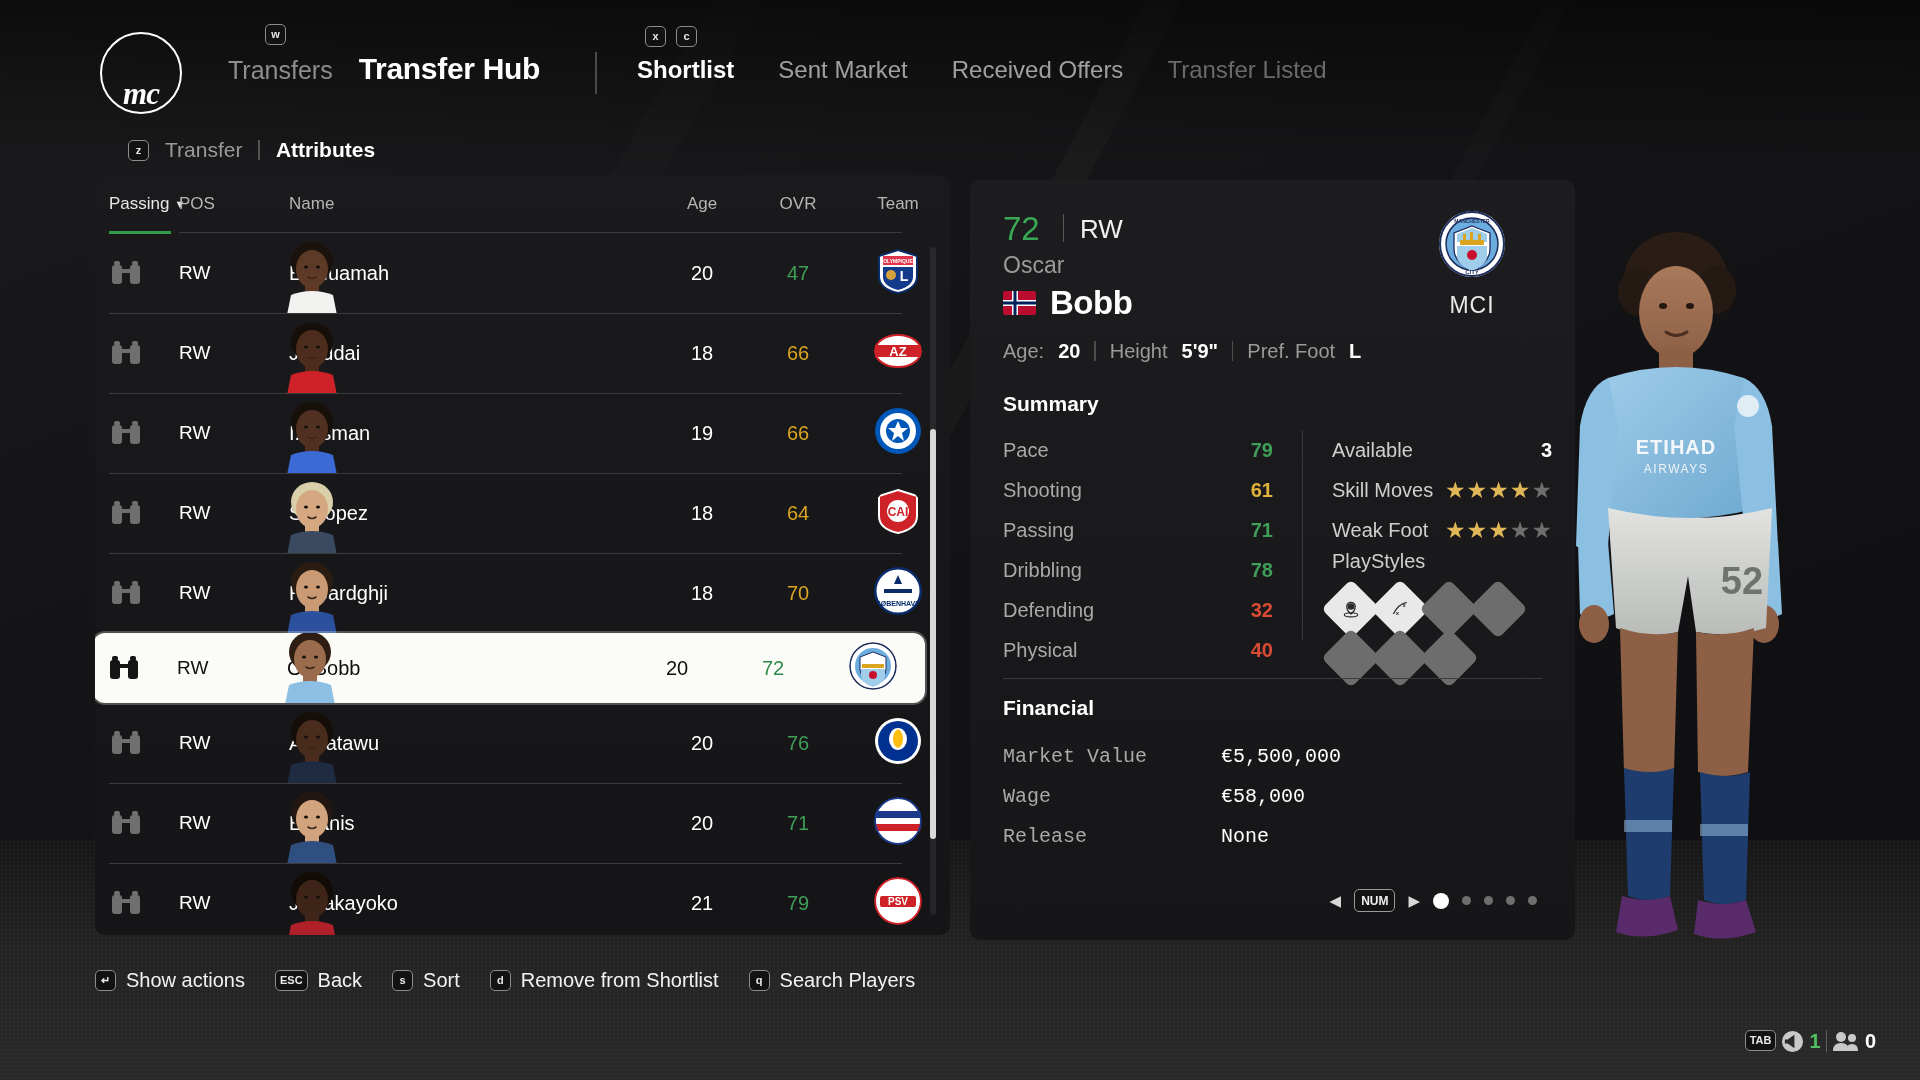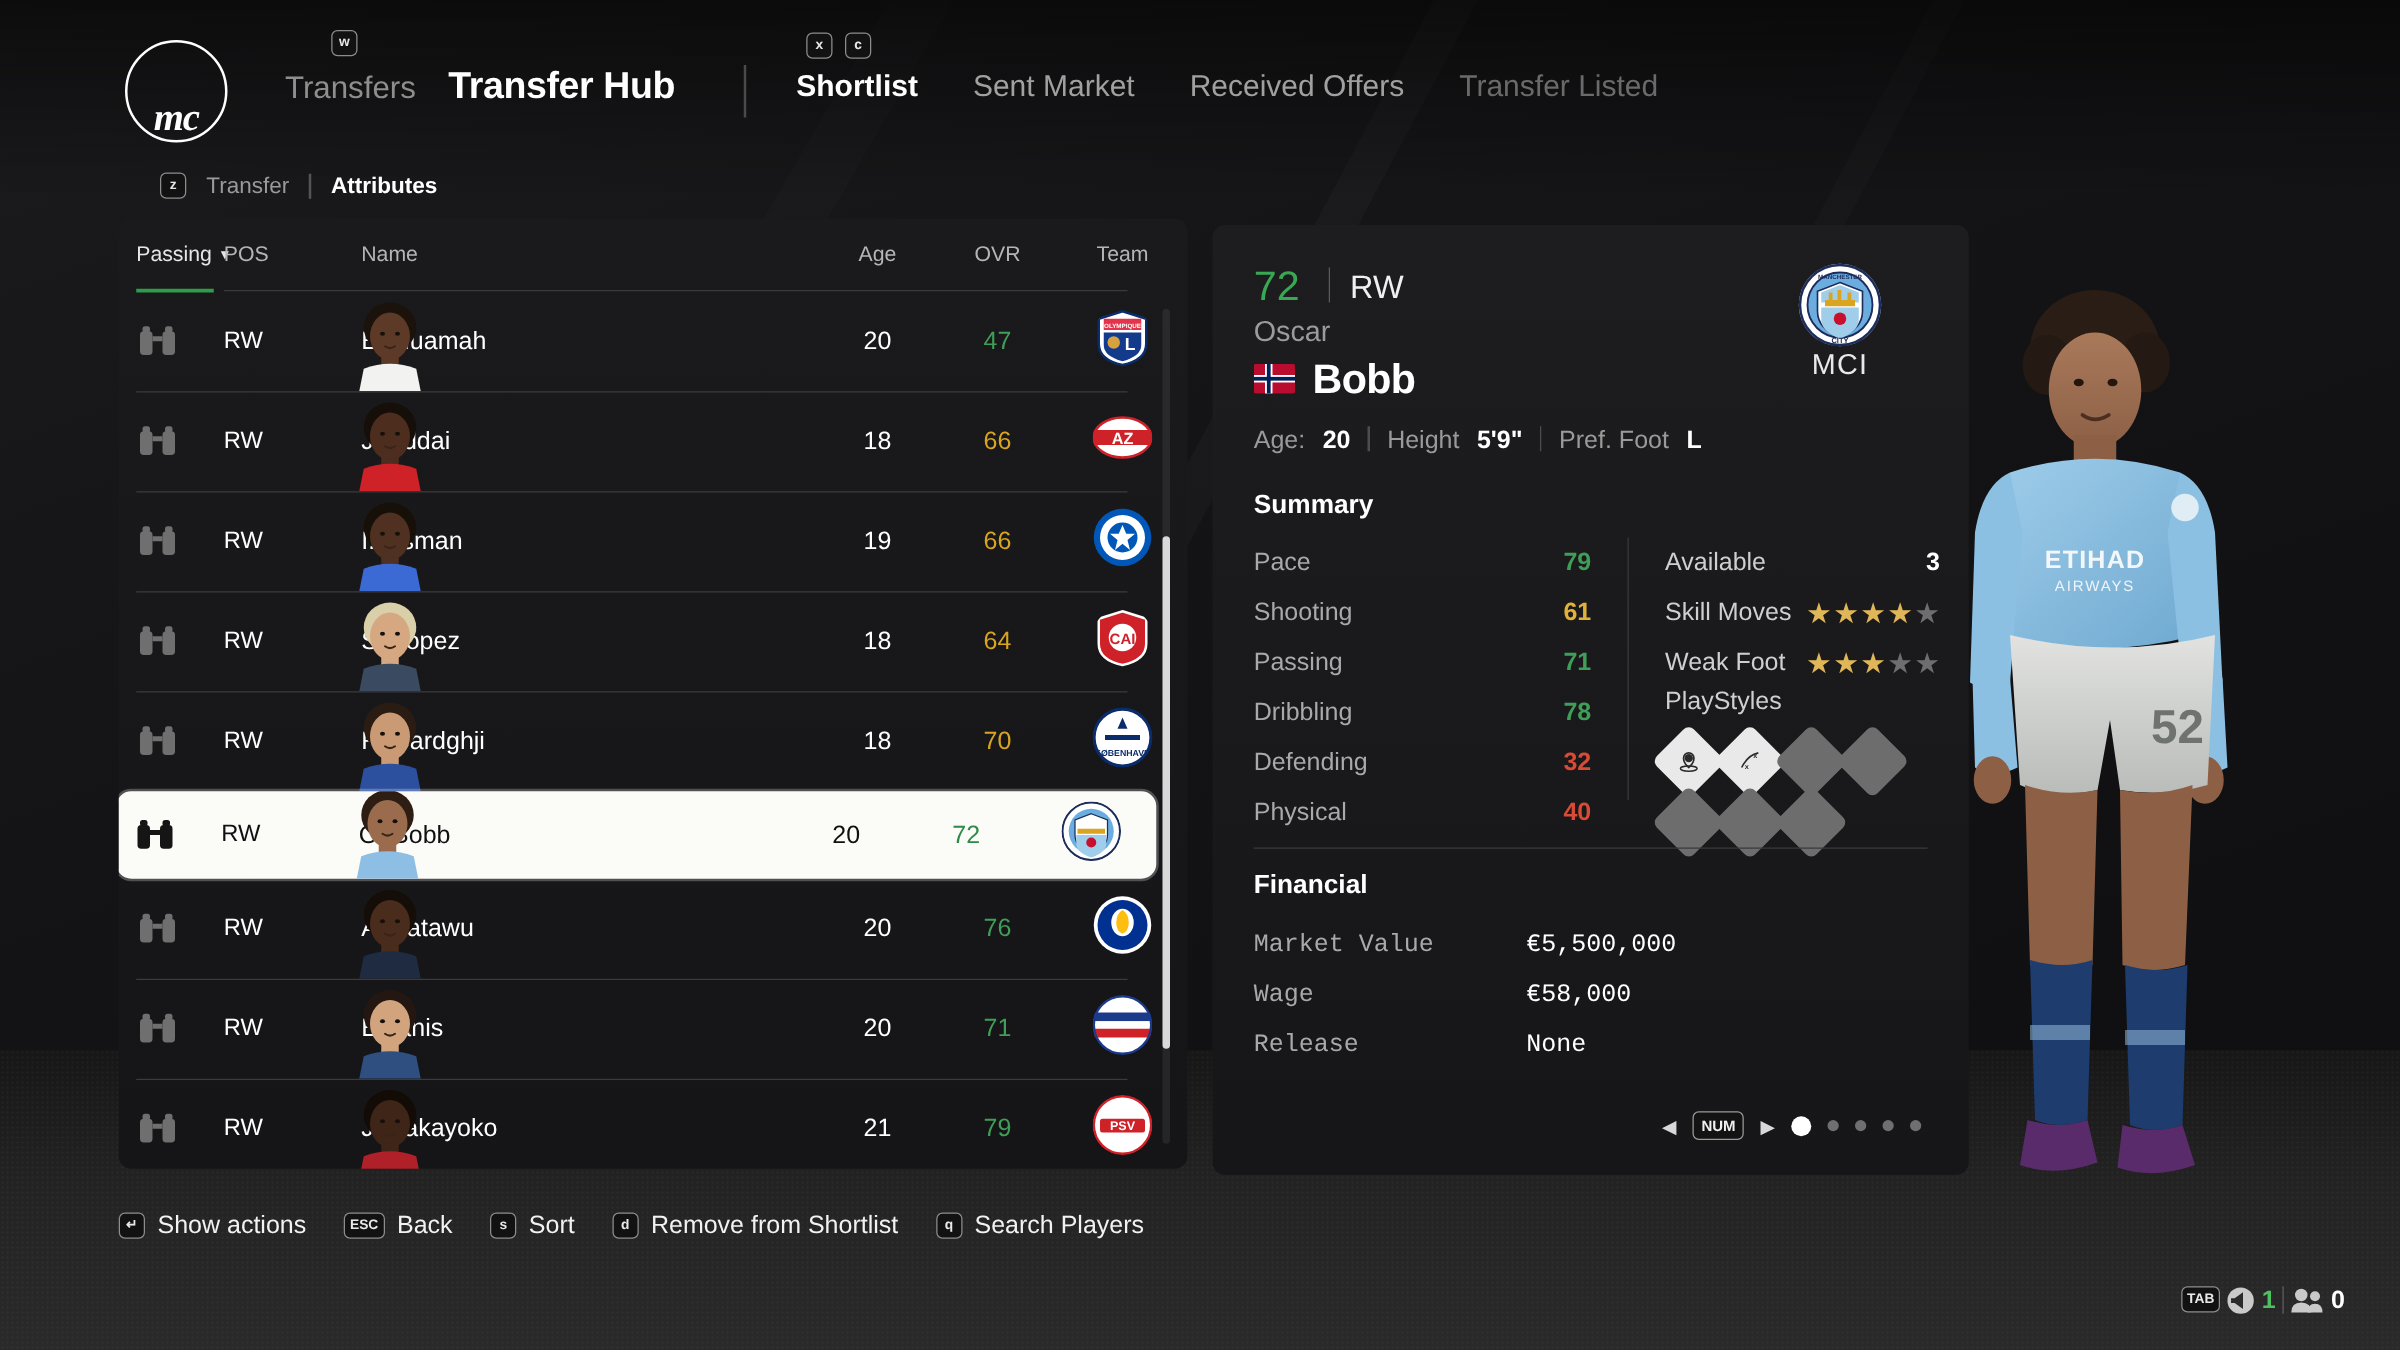--- a/index.html
+++ b/index.html
@@ -62,21 +62,21 @@
   .crumb-active{ font-size:30px; color:#fff; font-weight:bold; letter-spacing:-.3px; }
   #hdr-sep{ position:absolute; left:595px; top:52px; width:1.5px; height:42px; background:#4a4a4a;}
   #tabs{ position:absolute; left:637px; top:56px; display:flex; align-items:baseline; gap:44px;}
   #kc-x{ position:absolute; left:645px; top:26px; }
   #kc-c{ position:absolute; left:676px; top:26px; }
   .tab{ font-size:24px; color:#a0a0a0; font-weight:400; white-space:nowrap;}
   .tab.active{ color:#fff; font-weight:bold; }
   .tab.disabled{ color:#6a6a6a; }
 
   #subtabs{ position:absolute; left:128px; top:138px; display:flex; align-items:center; gap:16px;}
-  #subtabs .sub{ font-size:18px; color:#9a9a9a;}
+  #subtabs .sub{ font-size:21px; color:#9a9a9a;}
   #subtabs .sub.active{ color:#fff; font-weight:bold;}
   #sub-sep{ width:1.5px; height:20px; background:#545454;}
 
   
   #list-panel{
     position:absolute; left:95px; top:175px; width:855px; height:760px;
     background:linear-gradient(180deg,#1a1a1c 0%,#151517 100%);
     border-radius:10px;
     overflow:hidden;
   }
@@ -156,21 +156,21 @@
   #d-lastrow{ position:absolute; left:33px; top:104px; display:flex; align-items:center; gap:14px;}
   #d-flag{ width:33px; height:24px; border-radius:2px; overflow:hidden; display:block;}
   #d-last{ font-size:33px; font-weight:bold; color:#fff; letter-spacing:-.5px;}
   #d-meta{ position:absolute; left:33px; top:158px; display:flex; align-items:baseline; gap:14px; font-size:20px;}
   #d-meta .lbl{ color:#9a9a9a; }
   #d-meta .val{ color:#fff; font-weight:bold;}
   #d-meta .bar{ width:1.3px; height:20px; background:#4d4d4d; display:inline-block; position:relative; top:3px;}
 
   #d-club{ position:absolute; right:48px; top:30px; width:110px; text-align:center;}
   #d-club-badge{ width:68px; height:68px; margin:0 auto; }
-  #d-club-name{ margin-top:0; font-size:23px; color:#e9e9e9; font-weight:300; letter-spacing:1px;}
+  #d-club-name{ margin-top:14px; font-size:23px; color:#e9e9e9; font-weight:300; letter-spacing:1px;}
 
   #sum-title{ position:absolute; left:33px; top:212px; font-size:21px; font-weight:bold; color:#fff;}
   #stats{ position:absolute; left:33px; top:250px; width:270px; }
   .srow{ height:40px; display:flex; align-items:center; justify-content:space-between; font-size:20px;}
   .srow .k{ color:#a9a9a9; }
   .srow .v{ font-weight:bold; }
   #vdiv{ position:absolute; left:332px; top:250px; width:1.2px; height:210px; background:#3a3a3c;}
 
   #rightcol{ position:absolute; left:362px; top:250px; width:220px;}
   .rrow{ height:40px; display:flex; align-items:center; justify-content:space-between; font-size:20px; color:#cfcfcf;}

